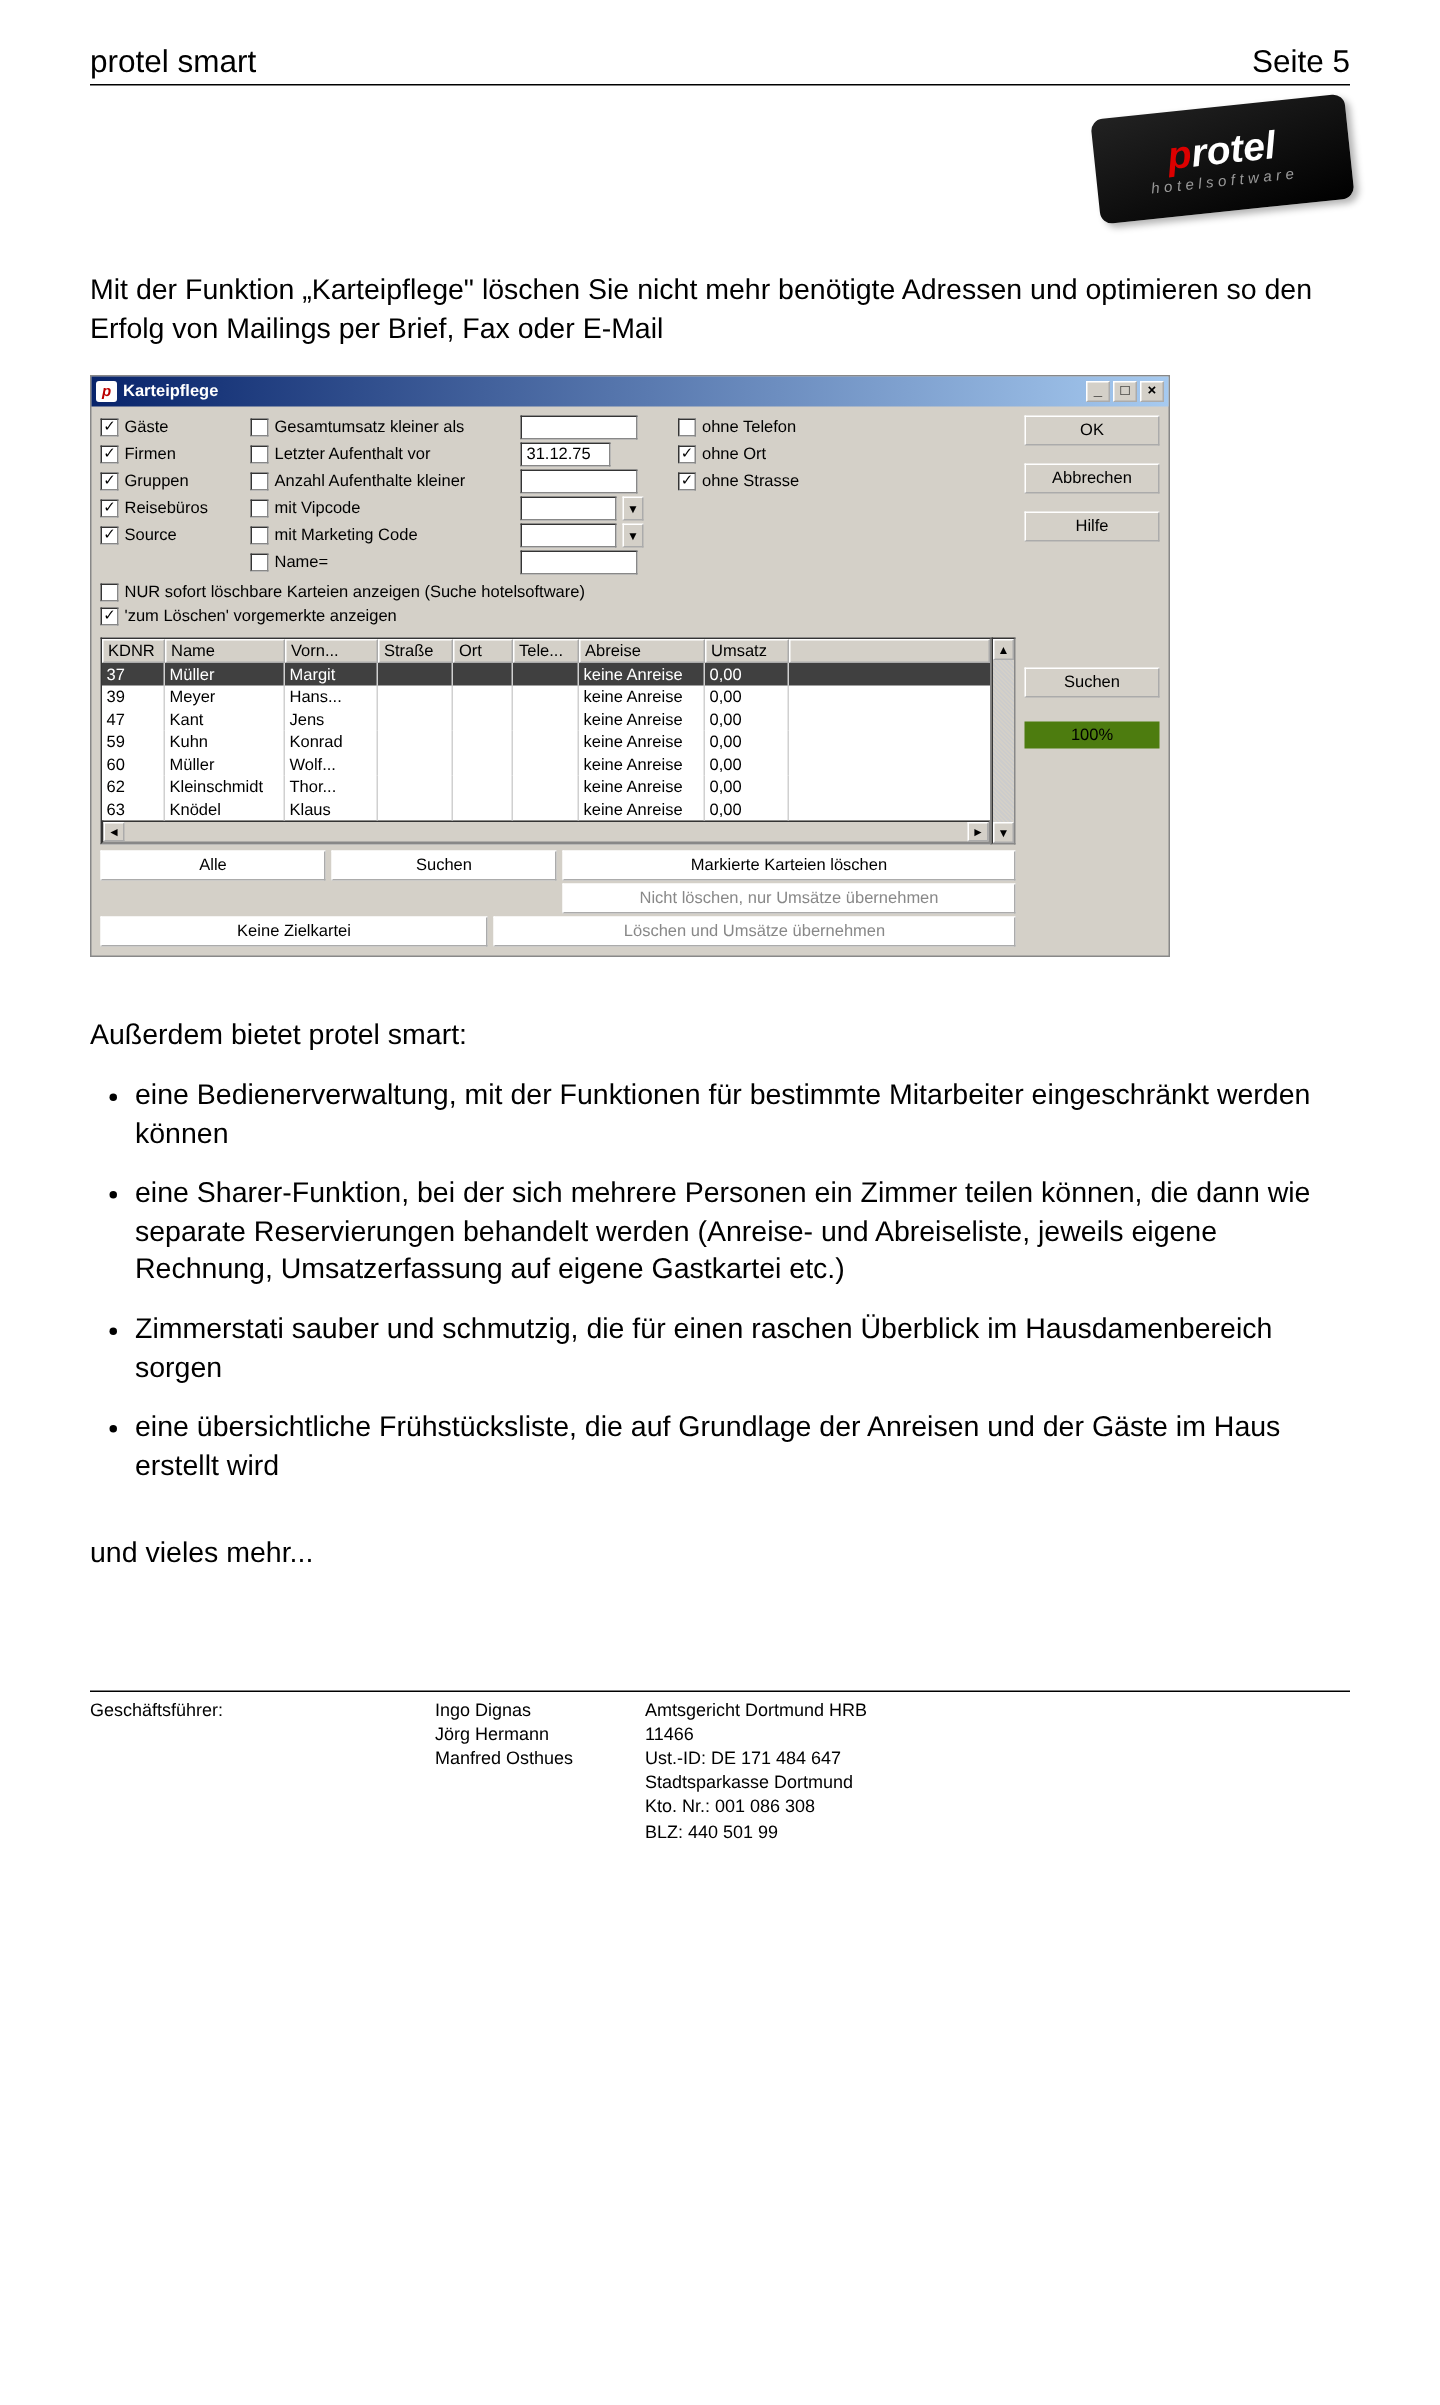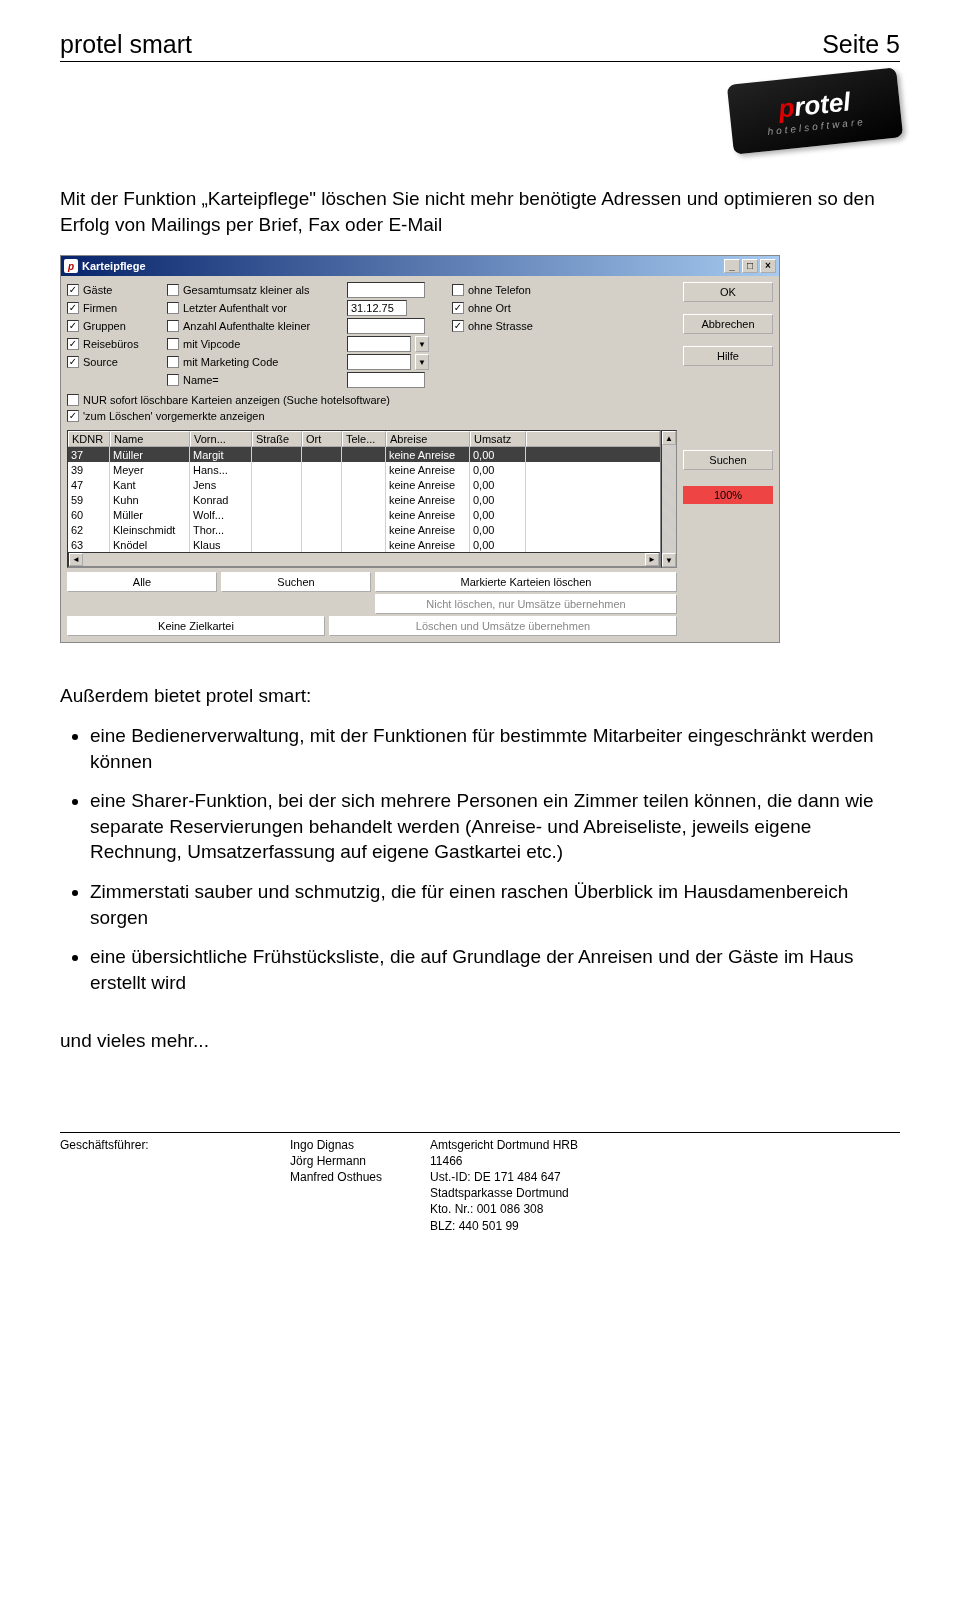--- a/index.html
+++ b/index.html
@@ -10,21 +10,21 @@
     font-size: 18px;
     color: #000;
     width: 960px;
   }
   .page {
     padding: 30px 60px 20px 60px;
   }
   .header-line {
     display: flex;
     justify-content: space-between;
-    font-size: 25px;
+    font-size: 21px;
     border-bottom: 1px solid #000;
     padding-bottom: 2px;
     margin-bottom: 14px;
   }
   .logo-wrap {
     display: flex;
     justify-content: flex-end;
     margin-bottom: 40px;
   }
   .logo {
@@ -162,21 +162,21 @@
   .brow { display: flex; gap: 4px; }
   .bbtn {
     height: 20px; font-size: 11px;
     border: 1px outset #fff; background: #ffffff;
     display: flex; align-items: center; justify-content: center;
   }
   .bbtn.disabled { color: #888; }
   .bw-s { width: 150px; }
   .bw-l { flex: 1; }
   .progress {
-    height: 18px; background: #ef4444;
+    height: 18px; background: #4d7c0f;
     display: flex; align-items: center; justify-content: center;
     font-size: 11px; color: #000; margin-top: 4px;
   }
 
   
   .footer {
     border-top: 1px solid #000;
     margin-top: 80px;
     padding-top: 4px;
     display: grid;

